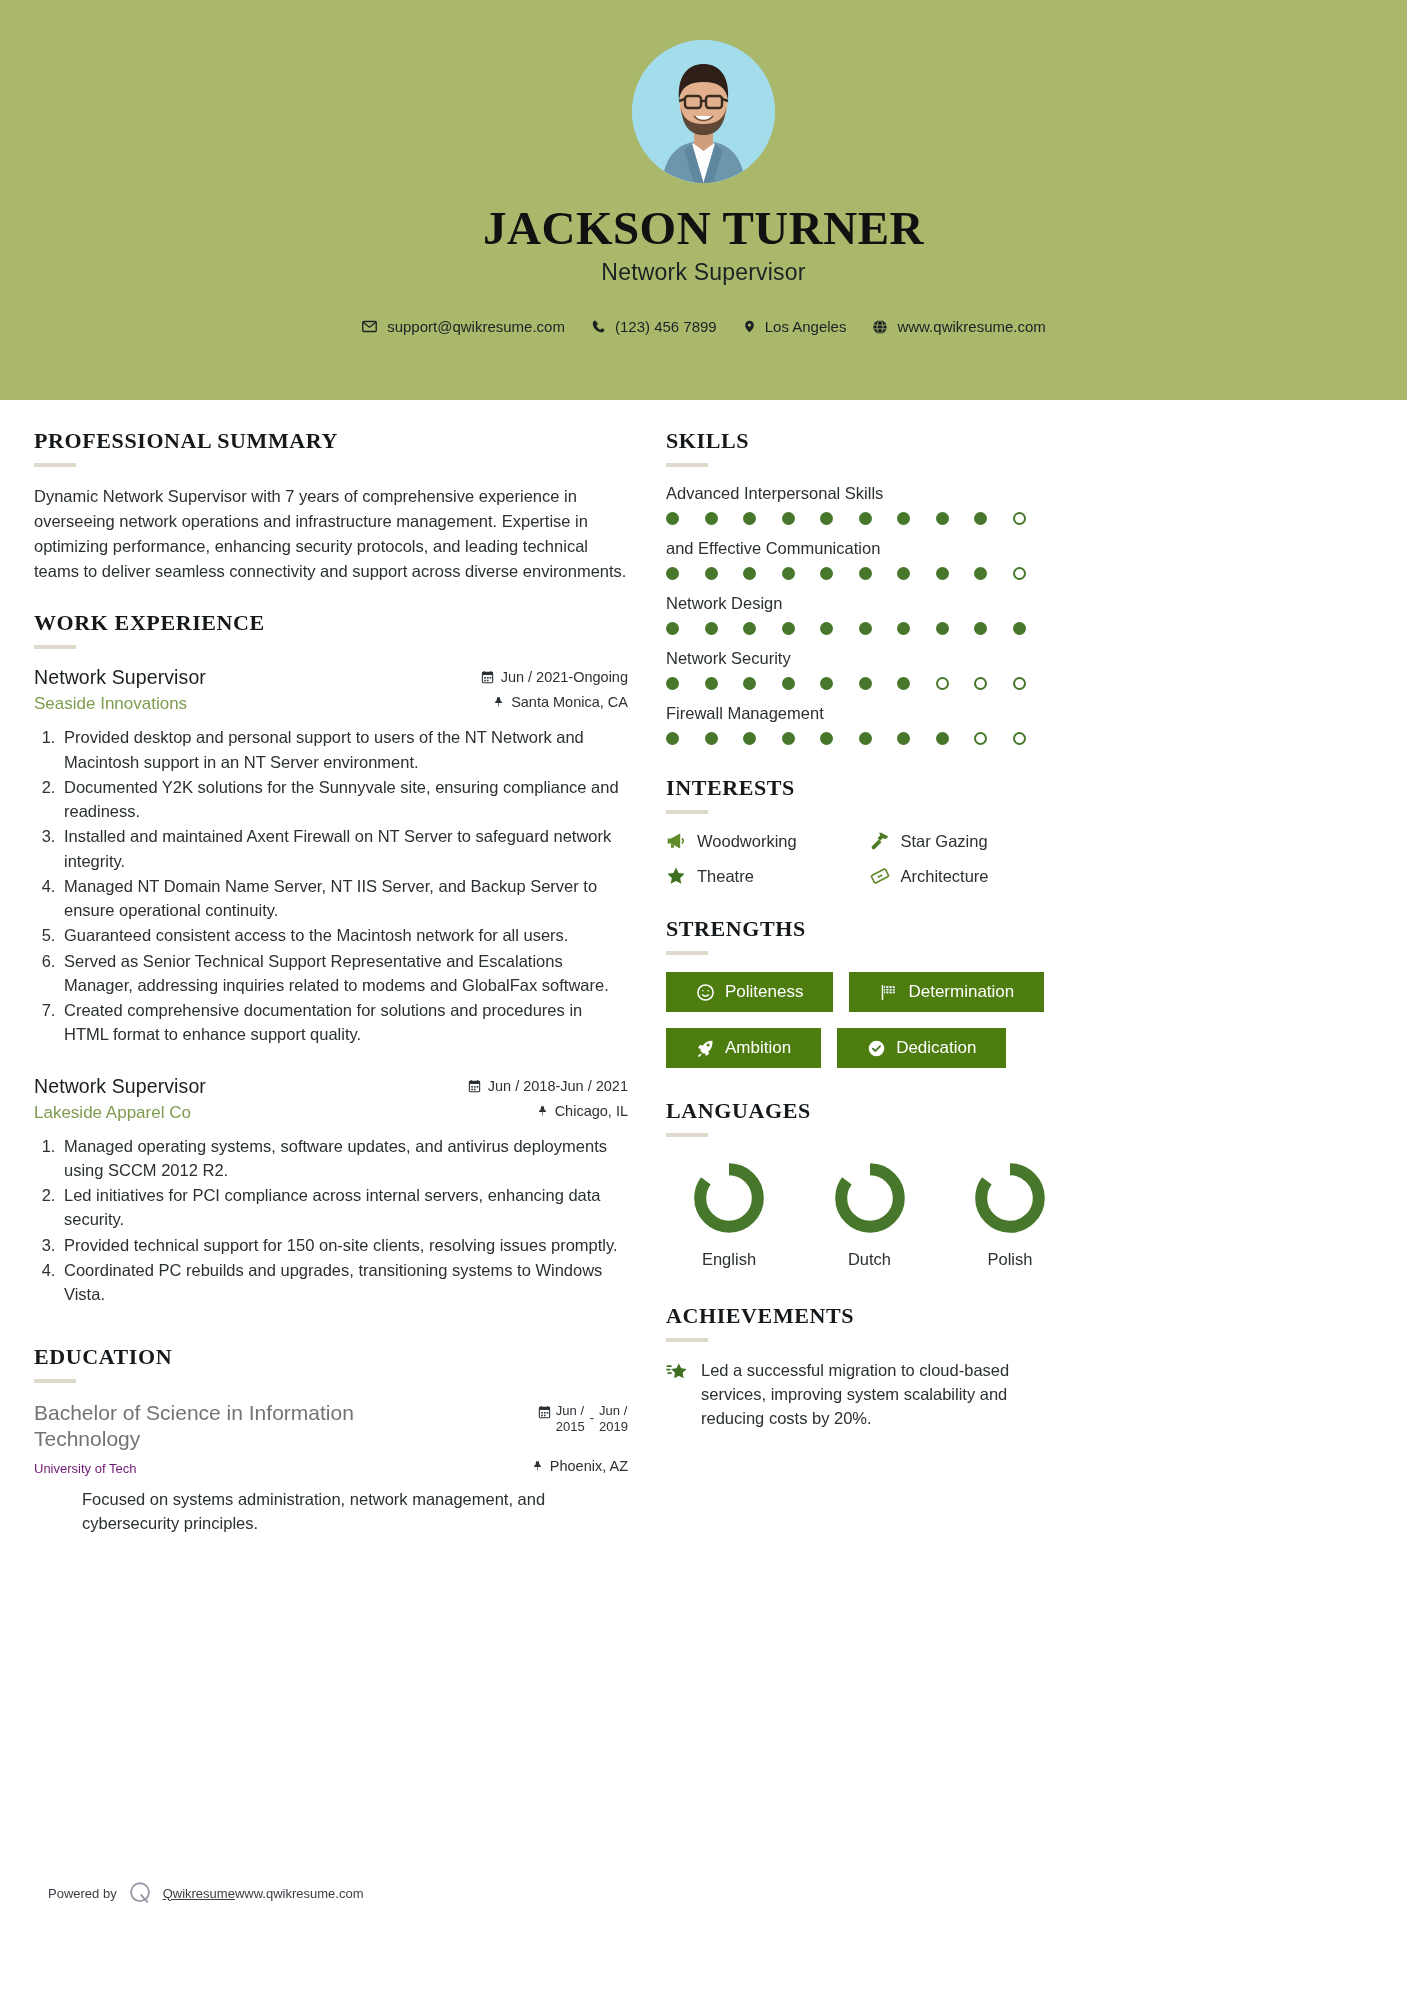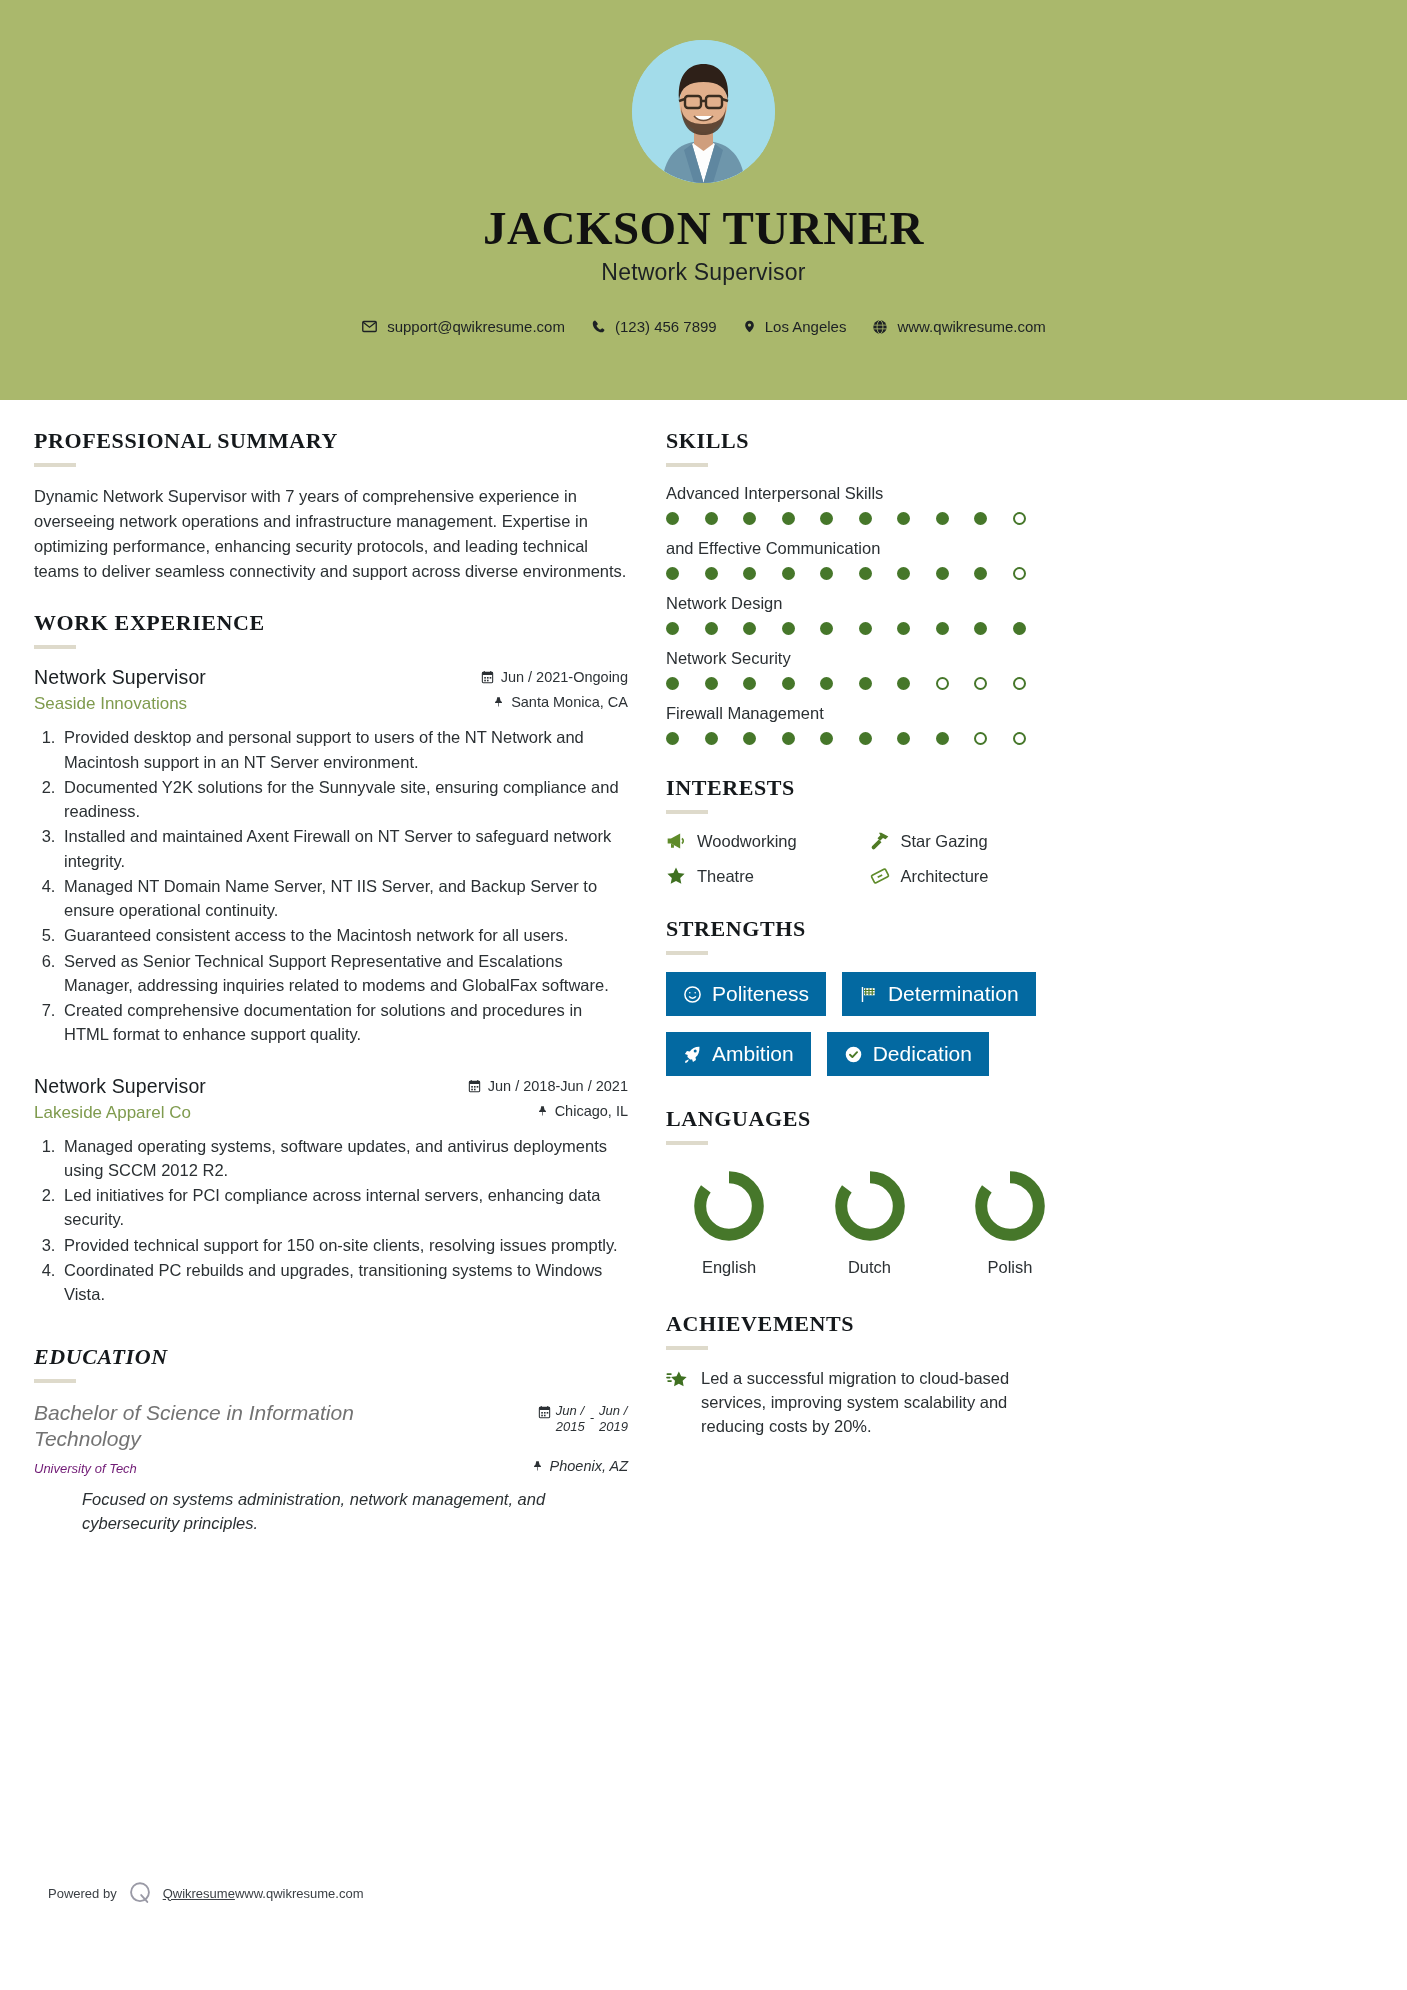--- a/index.html
+++ b/index.html
@@ -210,24 +210,24 @@
   }
   .interest svg { flex: none; display: block; }
 
   
   .strength-wrap {
     display: flex;
     flex-wrap: wrap;
     gap: 16px 16px;
   }
   .chip {
-    background: #0369a1;
+    background: #4d7c0f;
     color: #ffffff;
-    font-size: 21px;
-    padding: 10px 17px;
+    font-size: 17px;
+    padding: 10px 30px;
     display: inline-flex;
     align-items: center;
     gap: 10px;
     white-space: nowrap;
   }
   .chip svg { flex: none; display: block; }
 
   
   .lang-wrap {
     display: flex;
@@ -440,21 +440,21 @@
         </div>
         <ol class="bullets">
           <li>Managed operating systems, software updates, and antivirus deployments using SCCM 2012 R2.</li>
           <li>Led initiatives for PCI compliance across internal servers, enhancing data security.</li>
           <li>Provided technical support for 150 on-site clients, resolving issues promptly.</li>
           <li>Coordinated PC rebuilds and upgrades, transitioning systems to Windows Vista.</li>
         </ol>
       </div>
     </div>
 
-    <div class="section" style="margin-top:38px;font-style:italic;">
+    <div class="section" style="margin-top:38px;">
       <div class="sec-title">EDUCATION</div>
       <div class="sec-rule"></div>
 
       <div>
         <div class="edu-head">
           <div class="edu-degree">Bachelor of Science in Information Technology</div>
           <div class="edu-dates">
             <svg width="13" height="14" viewBox="0 0 24 24" fill="#2c3135" style="margin-top:2px">
               <path d="M6 1 v2 M18 1 v2" stroke="#2c3135" stroke-width="2"></path>
               <rect x="2.5" y="3.5" width="19" height="19" rx="1.6" fill="none" stroke="#2c3135" stroke-width="2"></rect>

